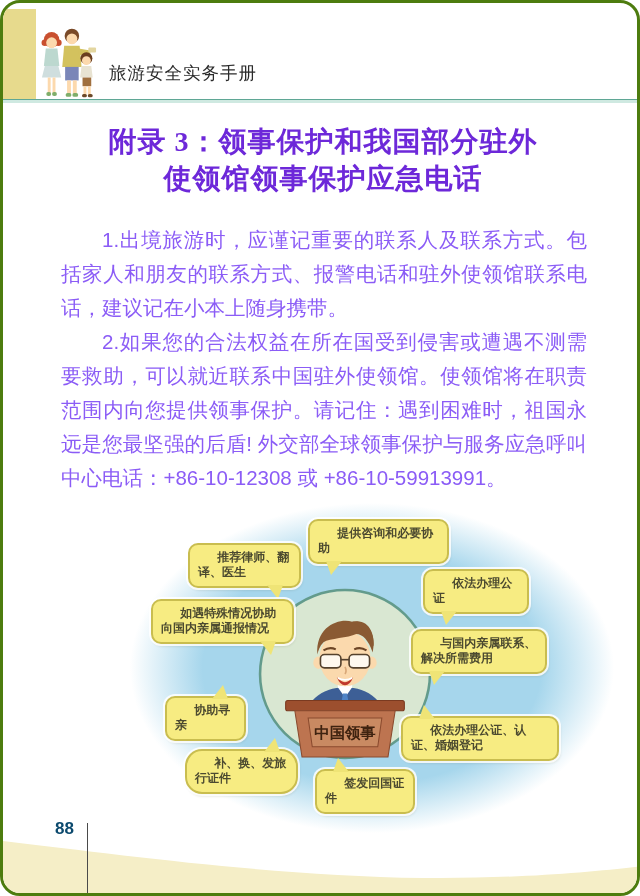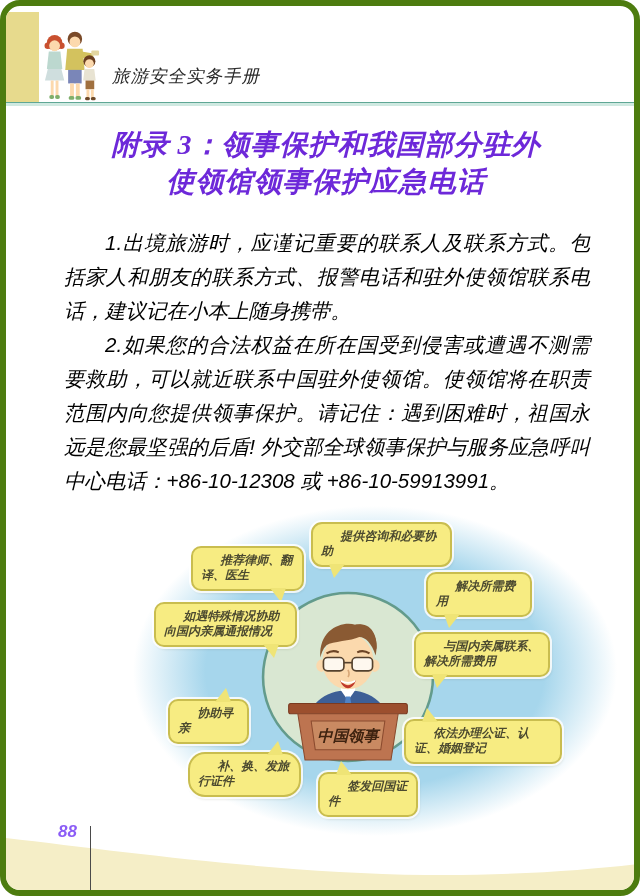--- a/index.html
+++ b/index.html
@@ -1,21 +1,20 @@
 <!DOCTYPE html>
 <html><head>
 <meta charset="utf-8">
 <style>
   html,body{margin:0;padding:0;background:#fff;}
   .page{
     position:relative;width:640px;height:896px;margin:0 auto;
-    background:#ffffff;border:6px solid #4d7c0f;border-radius:20px;
+    background:#ffffff;border:3px solid #4d7c0f;border-radius:20px;
     overflow:hidden;box-sizing:border-box;
     font-family:"Liberation Sans", sans-serif;
-    font-style:italic;
   }
   
   .accent-bar{position:absolute;left:0;top:6px;width:33px;height:91px;background:#e7da8d;}
   .family-logo{position:absolute;left:37px;top:24px;width:58px;height:74px;}
   .booklet-title{
     position:absolute;left:106px;top:58px;font-size:17.5px;color:#2b2b2b;
     letter-spacing:1px;font-family:"Liberation Sans", sans-serif;
   }
   .header-rule{
     position:absolute;left:0;top:96px;width:640px;height:4px;
@@ -24,21 +23,21 @@
   }
   
   .doc-title{
     position:absolute;left:0;top:120px;width:640px;text-align:center;
     font-family:"Liberation Serif", serif;font-weight:bold;color:#6d28d9;
     font-size:28px;line-height:37px;letter-spacing:1px;
   }
   
   .body-text{
     position:absolute;left:58px;top:220px;width:526px;
-    font-size:20.5px;line-height:34px;color:#000000;text-align:justify;
+    font-size:20.5px;line-height:34px;color:#8b5cf6;text-align:justify;
   }
   .body-text p{margin:0;text-indent:2em;}
   
   .illustration{position:absolute;left:115px;top:498px;width:500px;height:336px;}
   .blue-blob{
     position:absolute;left:12px;top:2px;right:4px;bottom:4px;
     background:radial-gradient(closest-side,#a6d6ec 70%,rgba(166,214,236,0) 100%);
     border-radius:60px;
   }
   .consul-svg{position:absolute;left:140px;top:86px;width:174px;height:174px;}
@@ -47,31 +46,31 @@
     box-shadow:0 0 0 2px rgba(255,255,255,.85),1px 2px 3px rgba(60,60,0,.18);
     padding:5px 8px 6px 8px;box-sizing:border-box;
     font-size:12px;font-weight:bold;color:#4c4a30;line-height:15px;
   }
   .bubble .btxt{display:block;text-indent:1.6em;}
   .bubble::after{content:"";position:absolute;width:0;height:0;}
   .tail-bl::after{bottom:-13px;left:16px;border-left:5px solid transparent;border-right:11px solid transparent;border-top:14px solid #efe476;}
   .tail-br::after{bottom:-13px;right:16px;border-right:5px solid transparent;border-left:11px solid transparent;border-top:14px solid #efe476;}
   .tail-tl::after{top:-13px;left:16px;border-left:5px solid transparent;border-right:11px solid transparent;border-bottom:14px solid #efe476;}
   .tail-tr::after{top:-13px;right:16px;border-right:5px solid transparent;border-left:11px solid transparent;border-bottom:14px solid #efe476;}
-  .b-top     {left:190px;top:18px; width:141px;border-radius:11px;}
+  .b-top     {left:190px;top:18px; width:141px;}
   .b-topleft {left:70px; top:42px; width:113px;}
   .b-topright{left:305px;top:68px; width:106px;}
   .b-left    {left:33px; top:98px; width:143px;}
   .b-right   {left:293px;top:128px;width:136px;}
   .b-leftlow {left:47px; top:195px;width:81px;}
   .b-rightlow{left:283px;top:215px;width:158px;}
   .b-botleft {left:67px; top:248px;width:113px;border-radius:17px;}
   .b-botctr  {left:197px;top:268px;width:100px;}
   
-  .page-number{position:absolute;left:52px;top:816px;font-size:17px;font-weight:bold;color:#8b5cf6;z-index:4;text-align:center;}
+  .page-number{position:absolute;left:52px;top:816px;font-size:17px;font-weight:bold;color:#0c4a6e;z-index:4;text-align:center;}
   .footer-vline{position:absolute;left:84px;top:820px;width:1px;height:70px;background:#4a4a4a;z-index:4;}
   .bottom-wave{position:absolute;left:0;bottom:0;width:640px;height:60px;z-index:2;}
 </style>
 </head>
 <body>
 
 <div class="page">
 
   <div class="accent-bar"></div>
 
@@ -155,21 +154,21 @@
       <text x="85" y="148" text-anchor="middle" font-size="15" font-weight="bold" fill="#3f2310" font-family="'Liberation Serif', serif">中国领事</text>
     </svg>
 
     <div class="bubble b-top tail-bl">
       <span class="btxt">提供咨询和必要协助</span>
     </div>
     <div class="bubble b-topleft tail-br">
       <span class="btxt">推荐律师、翻译、医生</span>
     </div>
     <div class="bubble b-topright tail-bl">
-      <span class="btxt">解决所需费用</span>
+      <span class="btxt">依法办理公证</span>
     </div>
     <div class="bubble b-left tail-br">
       <span class="btxt">如遇特殊情况协助向国内亲属通报情况</span>
     </div>
     <div class="bubble b-right tail-bl">
       <span class="btxt">与国内亲属联系、解决所需费用</span>
     </div>
     <div class="bubble b-leftlow tail-tr">
       <span class="btxt">协助寻亲</span>
     </div>

